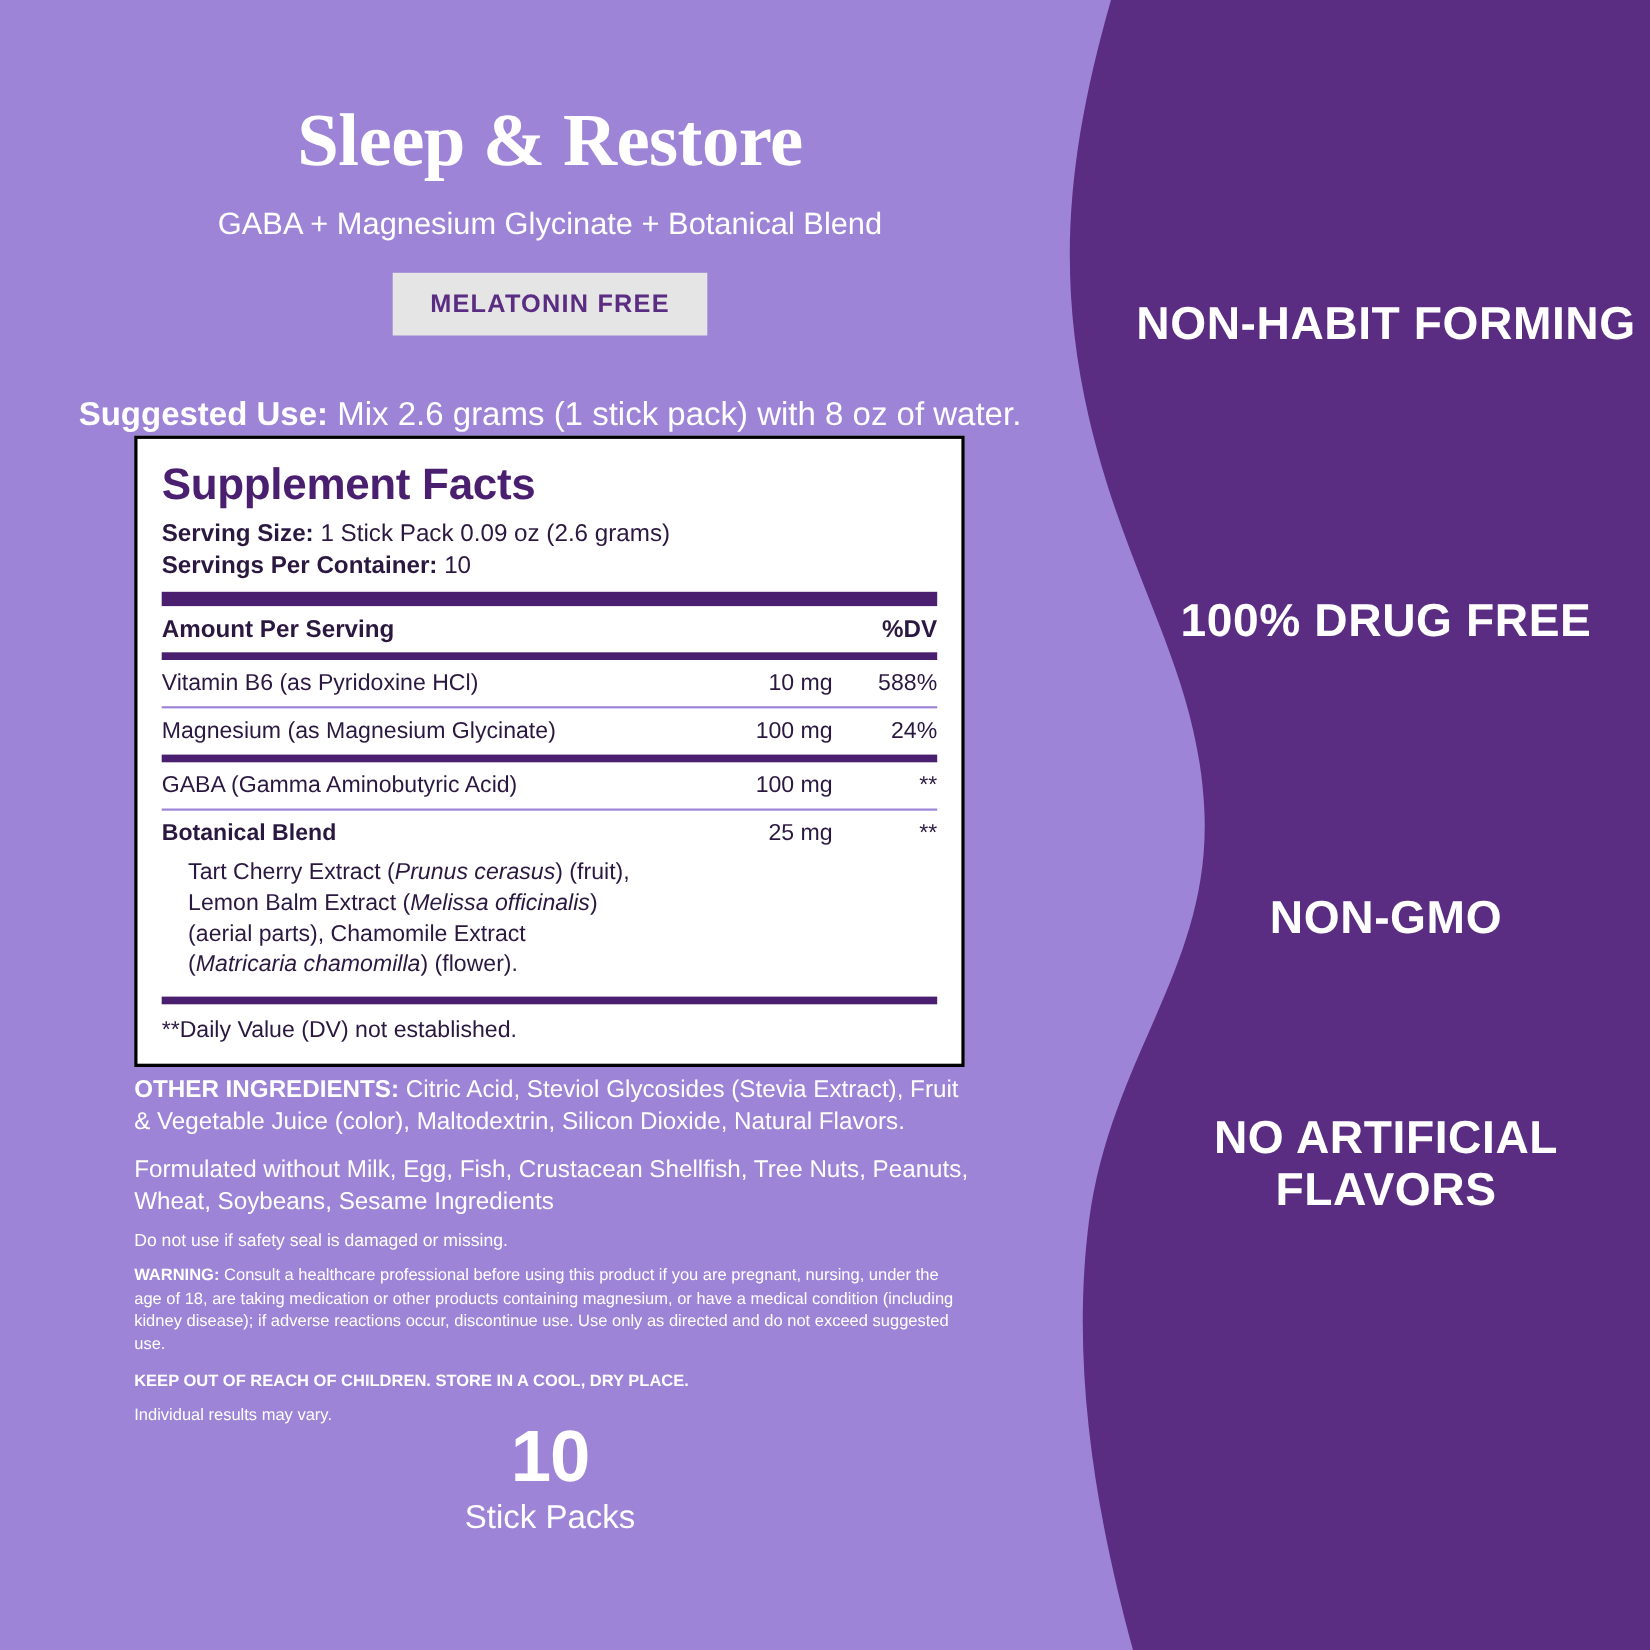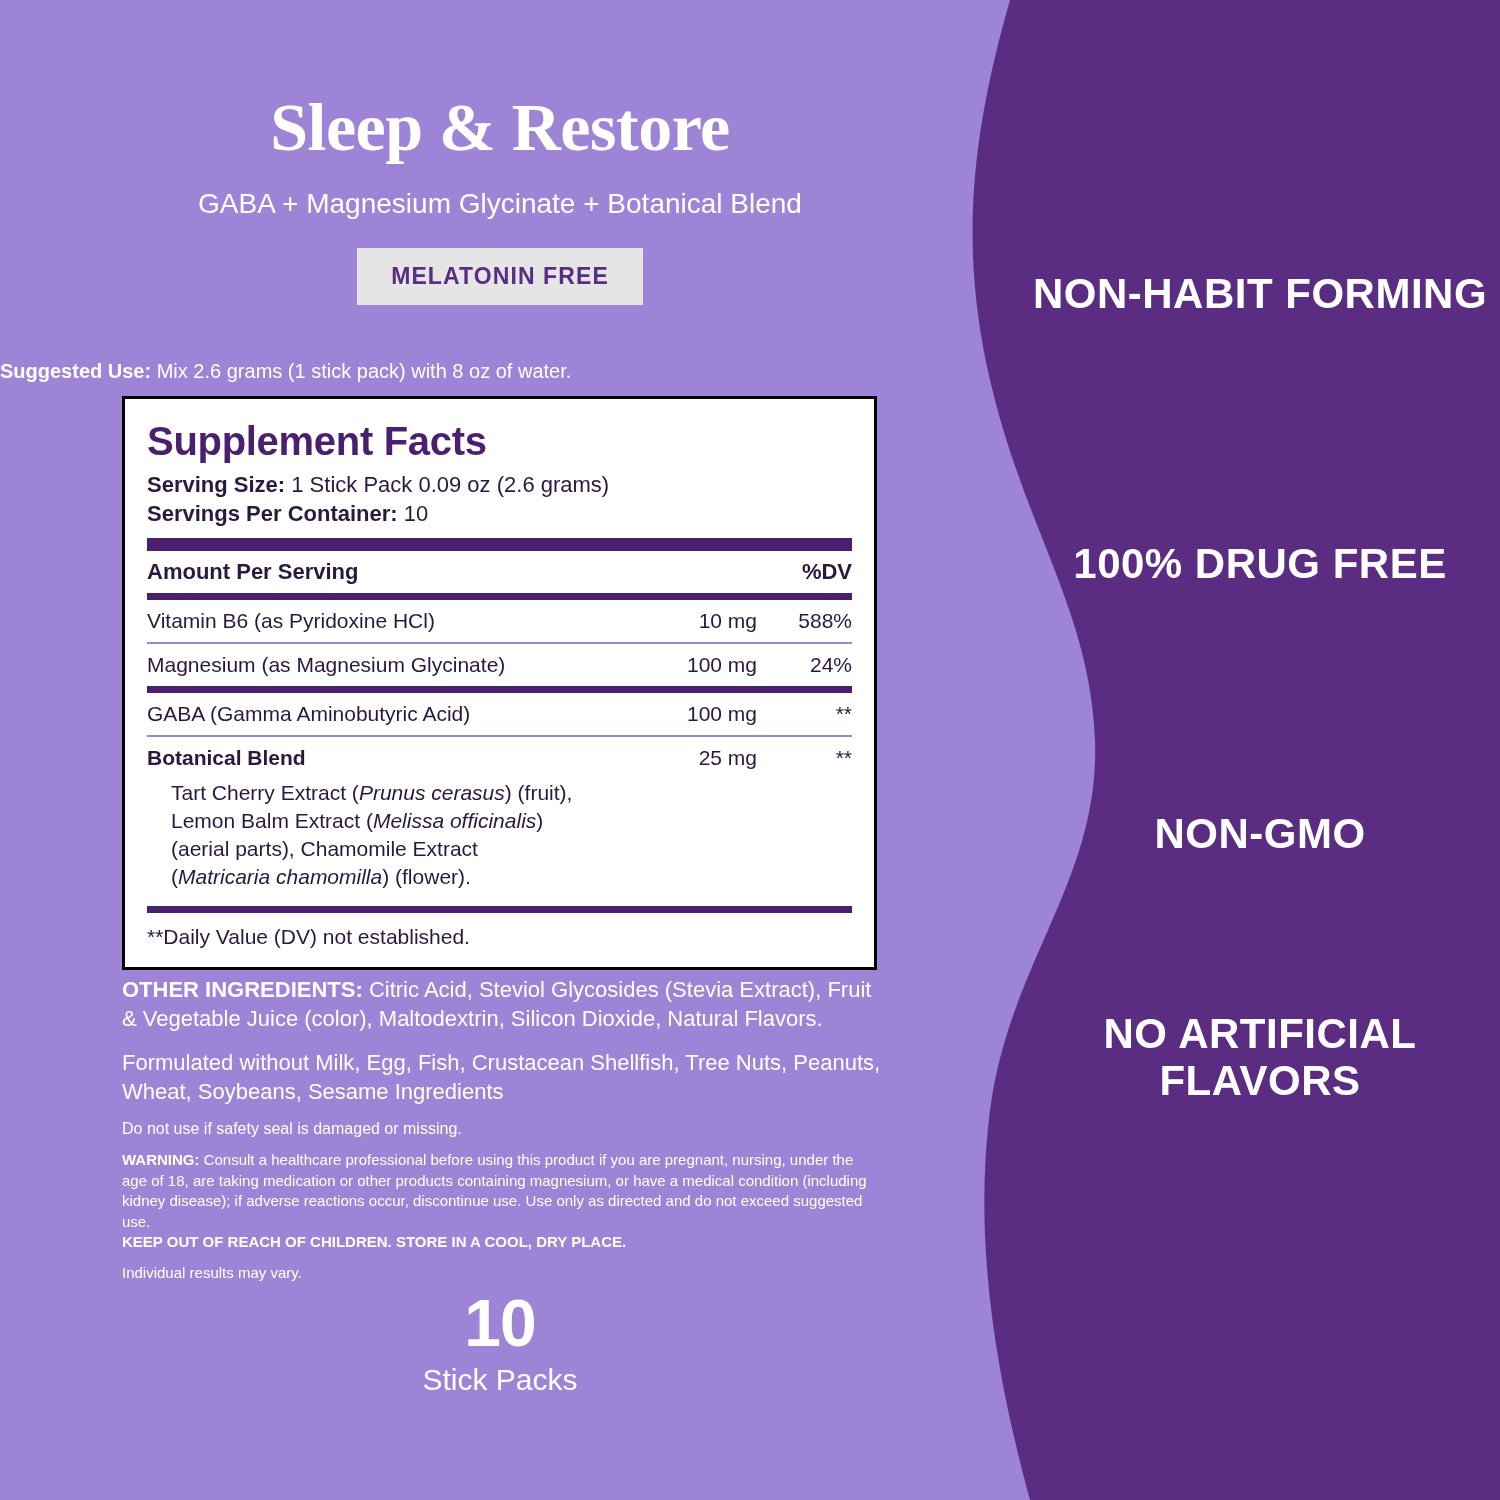--- a/index.html
+++ b/index.html
@@ -95,22 +95,22 @@
     font-size: 23px;
     letter-spacing: 1.1px;
     padding: 15px 34px;
   }
 
   .suggested {
     position: absolute;
     top: 360px;
     left: 0;
     width: 1000px;
-    text-align: left;
-    font-size: 20px;
+    text-align: center;
+    font-size: 30px;
     color: #ffffff;
   }
   .suggested b { font-weight: bold; }
 
   
   .facts {
     position: absolute;
     top: 396px;
     left: 122px;
     width: 755px;
@@ -178,21 +178,21 @@
     line-height: 1.33;
     margin-bottom: 14px;
   }
   .other-ing b { font-weight: bold; }
   .formulated {
     font-size: 22px;
     line-height: 1.33;
     margin-bottom: 14px;
   }
   .small1 { font-size: 16px; margin-bottom: 12px; }
-  .warning { font-size: 15px; line-height: 1.38; }
+  .warning { font-size: 15px; line-height: 1.38; margin-bottom: 14px; }
   .warning b { font-weight: bold; }
   .keepout { font-size: 15px; font-weight: bold; margin-bottom: 14px; }
   .results { font-size: 15px; }
 
   .count-wrap {
     position: absolute;
     top: 1285px;
     left: 0;
     width: 1000px;
     text-align: center;

